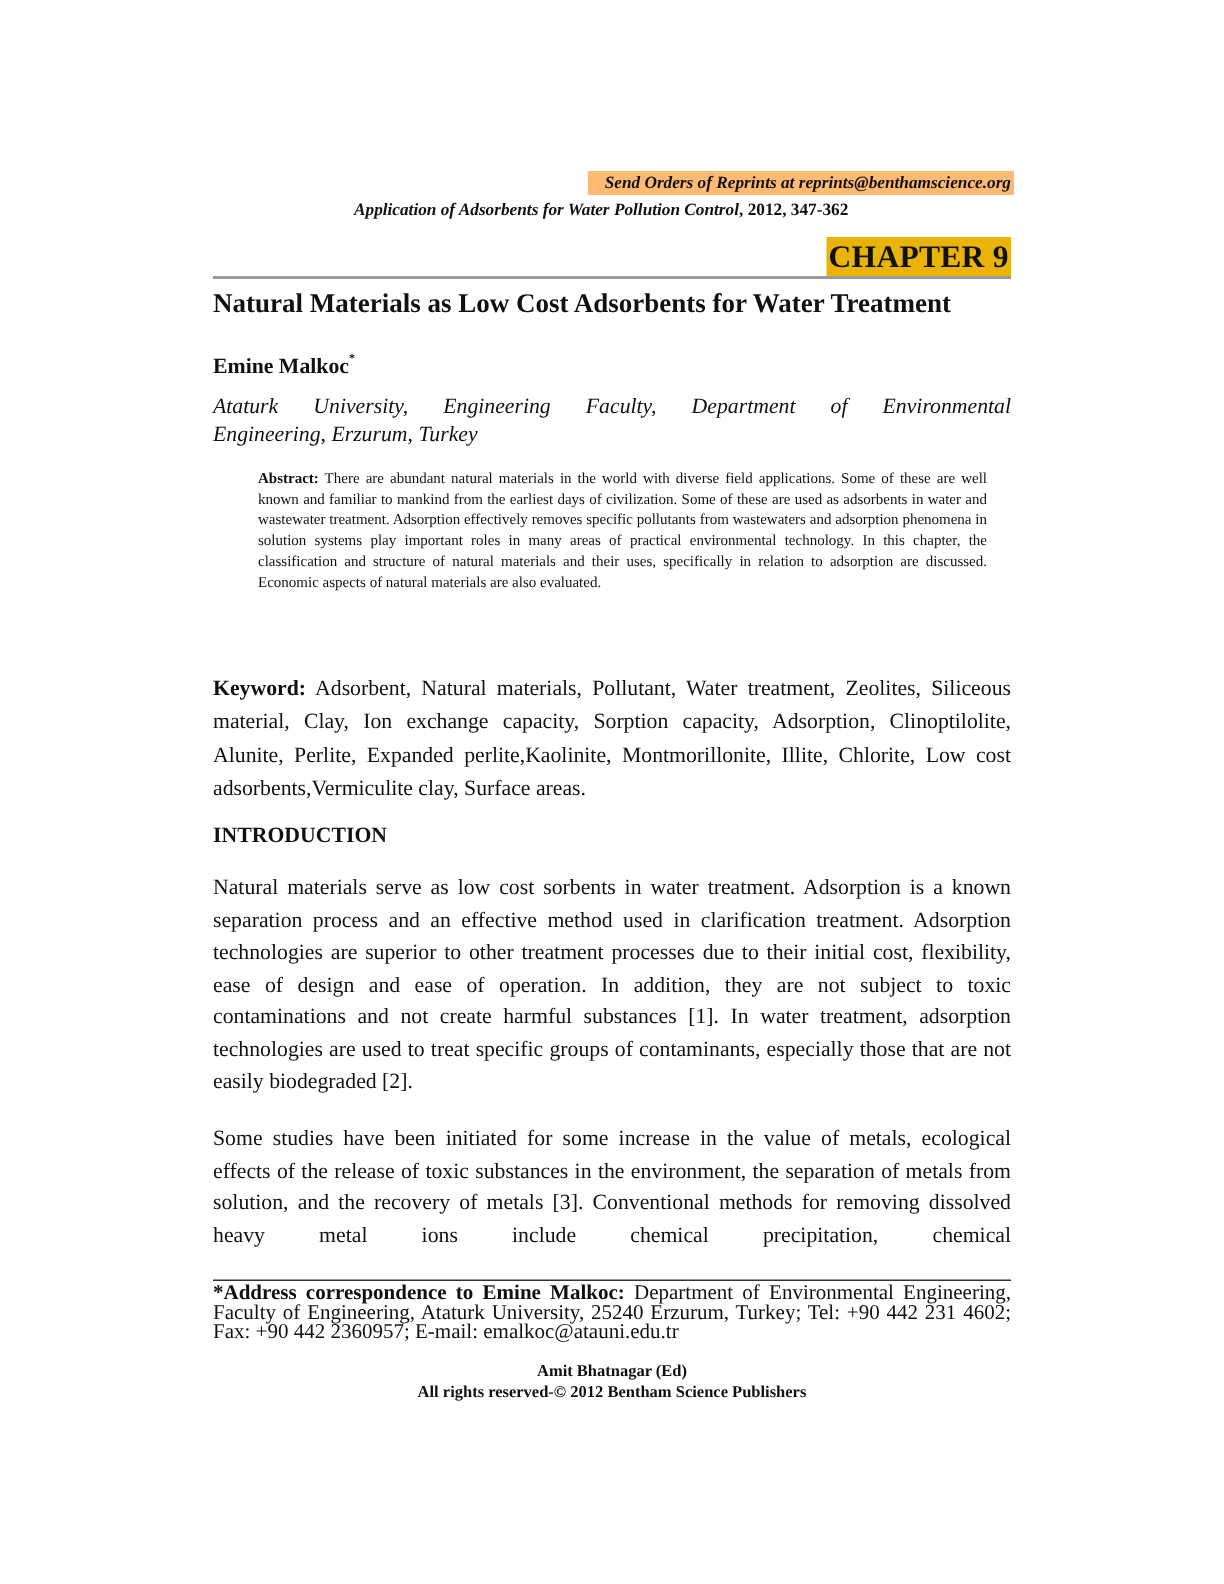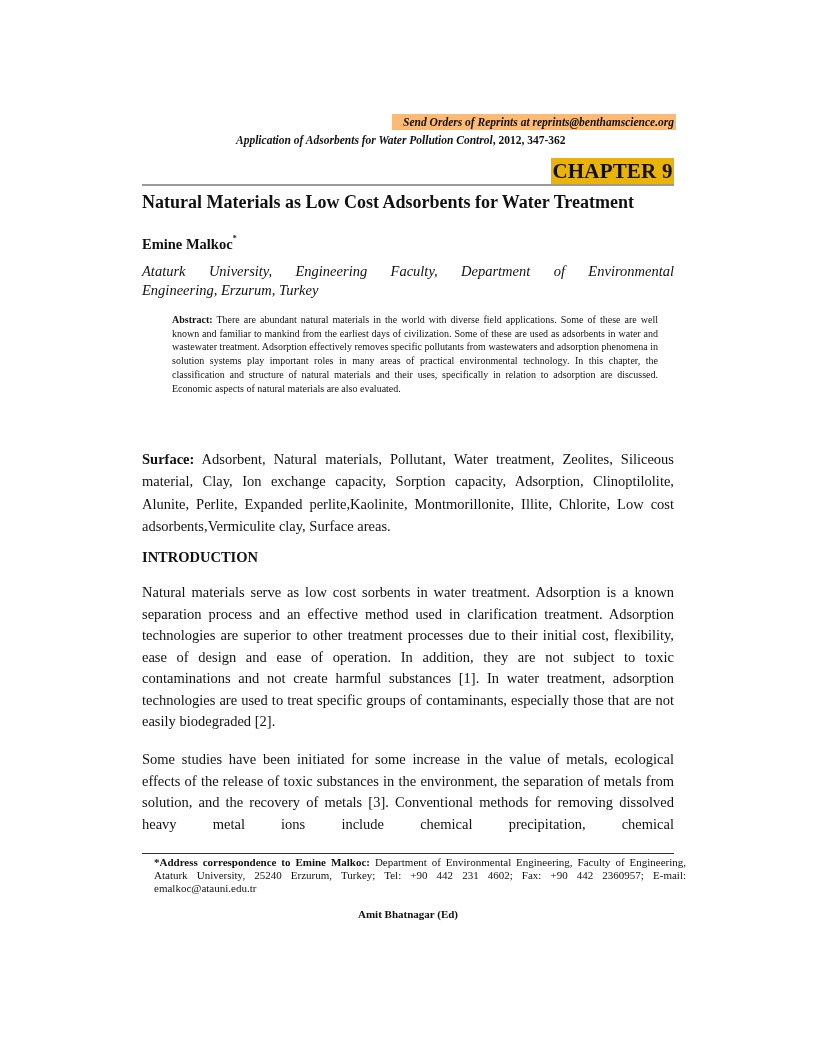--- a/index.html
+++ b/index.html
@@ -45,21 +45,21 @@
       text-align: justify;
     }
     .section-h { left: 142px; top: 548px; font-size: 14.5px; font-weight: bold; line-height: 18px; }
     .para {
       left: 142px; width: 532px; font-size: 14.5px; line-height: 21.5px; text-align: justify;
     }
     .p1 { top: 582px; }
     .p2 { top: 749px; text-align-last: justify; }
     .rule-fn { left: 142px; top: 853px; width: 532px; height: 1px; background: #333; }
     .footnote {
-      left: 154px; top: 856px; width: 532px; font-size: 11px; line-height: 13.2px;
+      left: 142px; top: 856px; width: 532px; font-size: 14px; line-height: 13.2px;
       text-align: justify;
     }
     .footnote b { font-weight: bold; }
     .footer {
       left: 142px; top: 907px; width: 532px; text-align: center; font-size: 11px;
       font-weight: bold; line-height: 14px;
     }
   </style>
 </head>
 <body>
@@ -83,28 +83,29 @@
 <div class="abs affil">
   <span class="l1">Ataturk University, Engineering Faculty, Department of Environmental</span>
   <span>Engineering, Erzurum, Turkey</span>
 </div>
 
 <div class="abs abstract">
   <b>Abstract:</b><span> There are abundant natural materials in the world with diverse field applications. Some of these are well known and familiar to mankind from the earliest days of civilization. Some of these are used as adsorbents in water and wastewater treatment. Adsorption effectively removes specific pollutants from wastewaters and adsorption phenomena in solution systems play important roles in many areas of practical environmental technology. In this chapter, the classification and structure of natural materials and their uses, specifically in relation to adsorption are discussed. Economic aspects of natural materials are also evaluated.</span>
 </div>
 
 <div class="abs keywords">
-  <b>Surface:</b><span> Adsorbent, Natural materials, Pollutant, Water treatment, Zeolites, Siliceous material, Clay, Ion exchange capacity, Sorption capacity, Adsorption, Clinoptilolite, Alunite, Perlite, Expanded perlite,Kaolinite, Montmorillonite, Illite, Chlorite, Low cost adsorbents,Vermiculite clay, Surface areas.</span>
+  <b>Keyword:</b><span> Adsorbent, Natural materials, Pollutant, Water treatment, Zeolites, Siliceous material, Clay, Ion exchange capacity, Sorption capacity, Adsorption, Clinoptilolite, Alunite, Perlite, Expanded perlite,Kaolinite, Montmorillonite, Illite, Chlorite, Low cost adsorbents,Vermiculite clay, Surface areas.</span>
 </div>
 
 <div class="abs section-h">INTRODUCTION</div>
 
 <div class="abs para p1">Natural materials serve as low cost sorbents in water treatment. Adsorption is a known separation process and an effective method used in clarification treatment. Adsorption technologies are superior to other treatment processes due to their initial cost, flexibility, ease of design and ease of operation. In addition, they are not subject to toxic contaminations and not create harmful substances [1]. In water treatment, adsorption technologies are used to treat specific groups of contaminants, especially those that are not easily biodegraded [2].</div>
 <div class="abs para p2">Some studies have been initiated for some increase in the value of metals, ecological effects of the release of toxic substances in the environment, the separation of metals from solution, and the recovery of metals [3]. Conventional methods for removing dissolved heavy metal ions include chemical precipitation, chemical</div>
 
 <div class="abs rule-fn"></div>
 <div class="abs footnote">
   <b>*Address correspondence to Emine Malkoc:</b><span> Department of Environmental Engineering, Faculty of Engineering, Ataturk University, 25240 Erzurum, Turkey; Tel: +90 442 231 4602; Fax: +90 442 2360957; E-mail: emalkoc@atauni.edu.tr</span>
 </div>
 
 <div class="abs footer">
   <div>Amit Bhatnagar (Ed)</div>
+  <div>All rights reserved-© 2012 Bentham Science Publishers</div>
 </div>
 
 </body></html>

